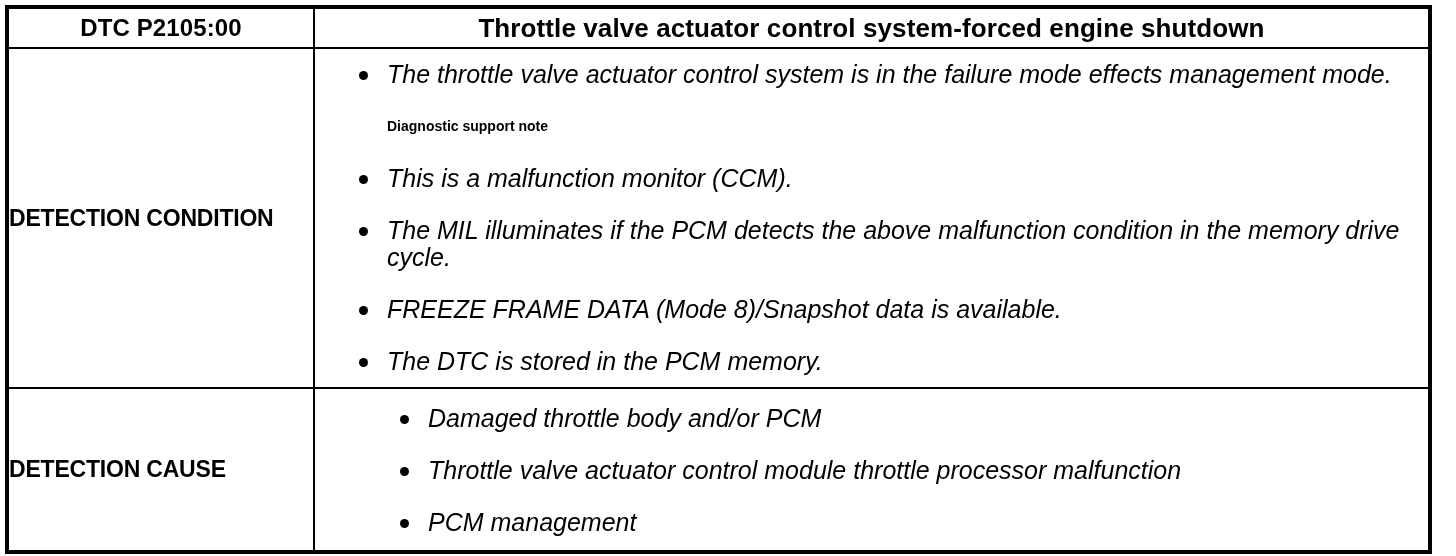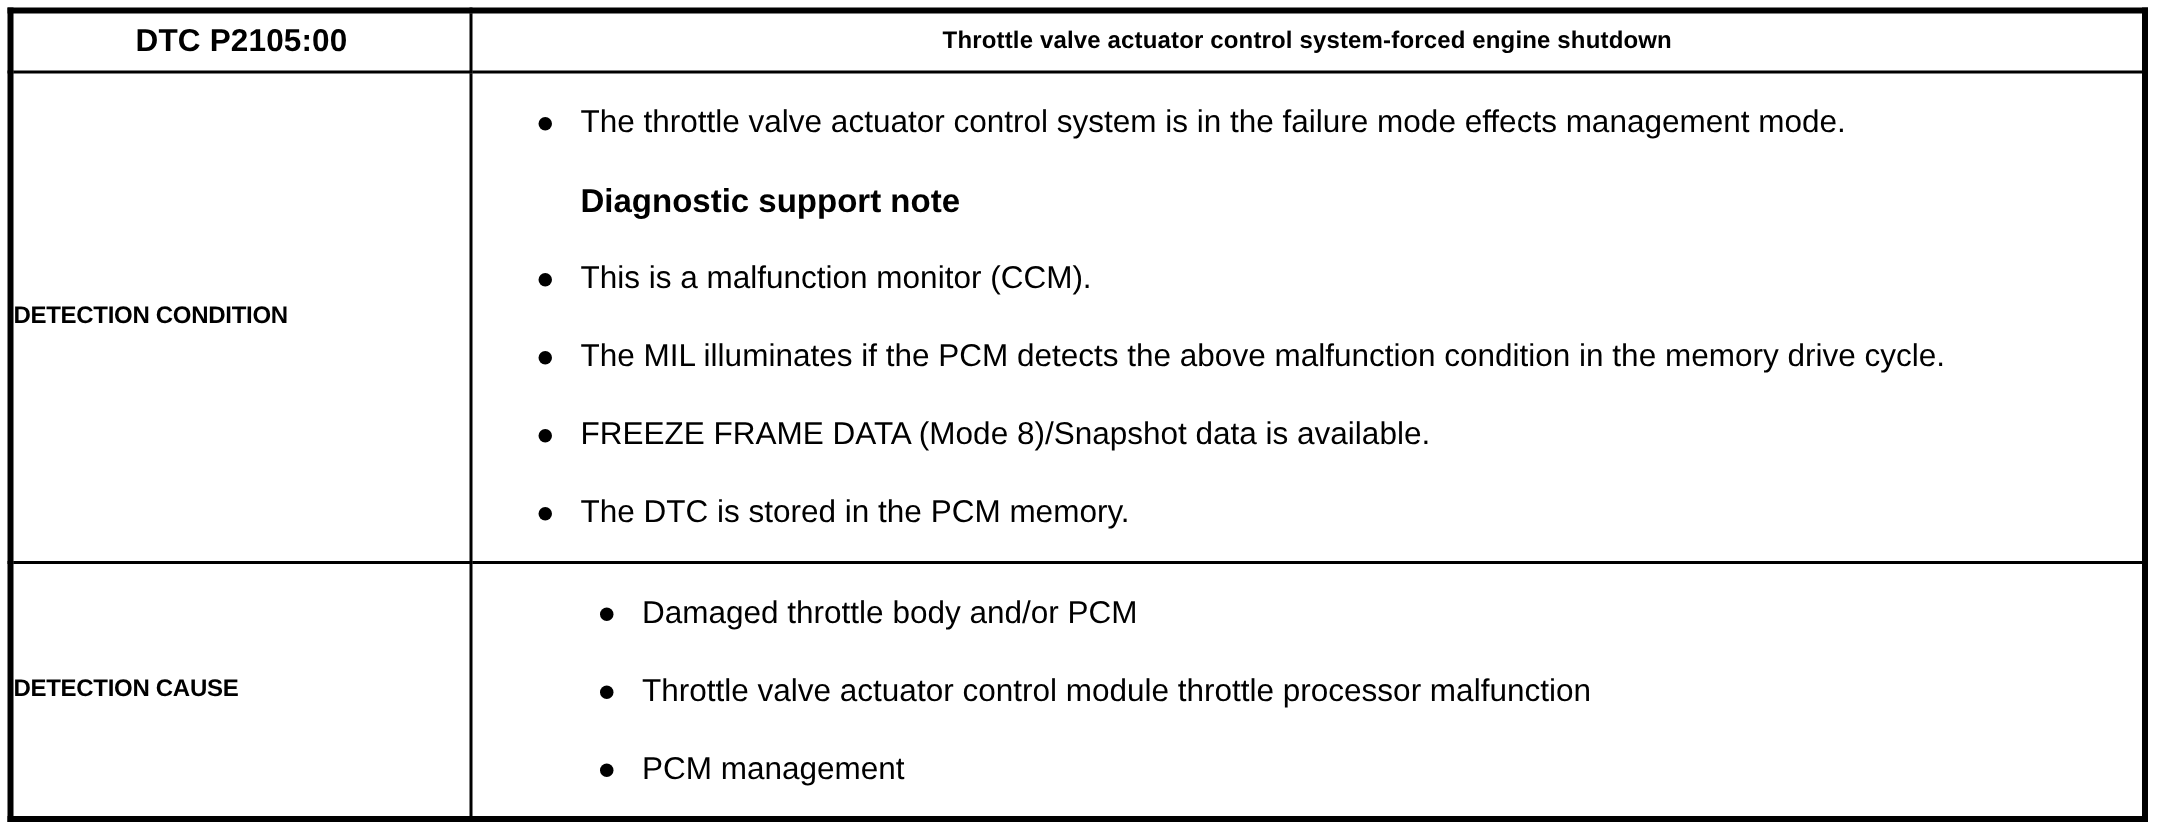--- a/index.html
+++ b/index.html
@@ -48,27 +48,27 @@
     height: 38px;
   }
   .hdr-cell {
     text-align: center;
     font-weight: bold;
     font-size: 21px;
     letter-spacing: 0.1px;
     white-space: nowrap;
     padding: 0 6px;
   }
-  .hdr-code { font-size: 21px; }
-  .hdr-title { font-size: 16px; }
+  .hdr-code { font-size: 24px; }
+  .hdr-title { font-size: 26px; }
 
   
   .row-label {
     font-weight: bold;
-    font-size: 16px;
+    font-size: 23px;
     text-align: left;
     padding-left: 6px;
     letter-spacing: -0.2px;
     white-space: nowrap;
     vertical-align: middle;
   }
 
   
   .content-cell {
     padding: 0;
@@ -84,40 +84,41 @@
   }
 
   ul.bullets {
     list-style: none;
     margin: 0;
     padding: 0;
   }
   ul.bullets li.bullet-item {
     position: relative;
     padding-left: 32px;
-    font-size: 21px;
+    font-size: 25px;
     line-height: 27px;
     margin: 0 0 25px 0;
     max-width: 1040px;
+    font-style: italic;
   }
   ul.bullets li.bullet-item:last-child { margin-bottom: 0; }
   ul.bullets li.bullet-item::before {
     content: "";
     position: absolute;
     left: 4px;
     top: 10px;
     width: 9px;
     height: 9px;
     border-radius: 50%;
     background: #000000;
   }
   ul.bullets li.note-item {
     position: relative;
     padding-left: 32px;
-    font-size: 22px;
+    font-size: 14px;
     line-height: 27px;
     font-weight: bold;
     margin: 0 0 25px 0;
   }
   ul.bullets li.note-item::before { content: none; }
 
   .cause-list li.bullet-item { margin-bottom: 30px; }
 </style>
 </head>
 <body>

